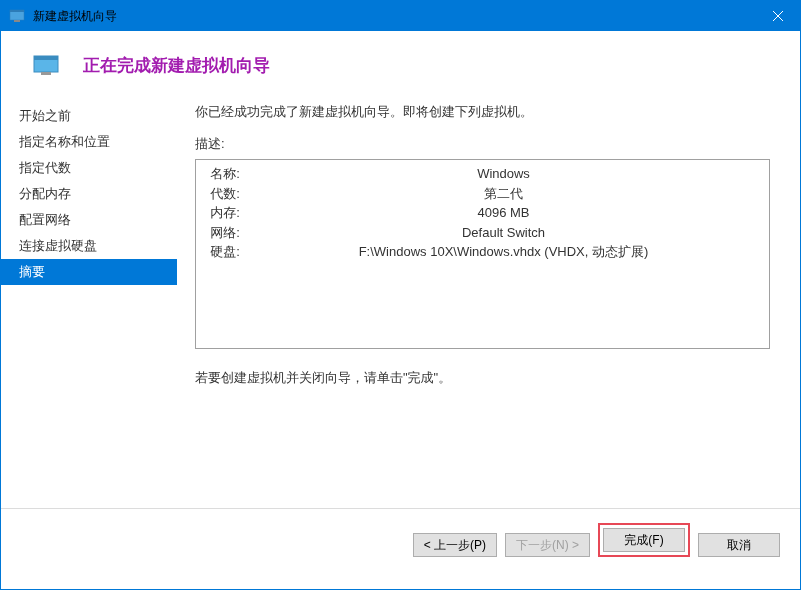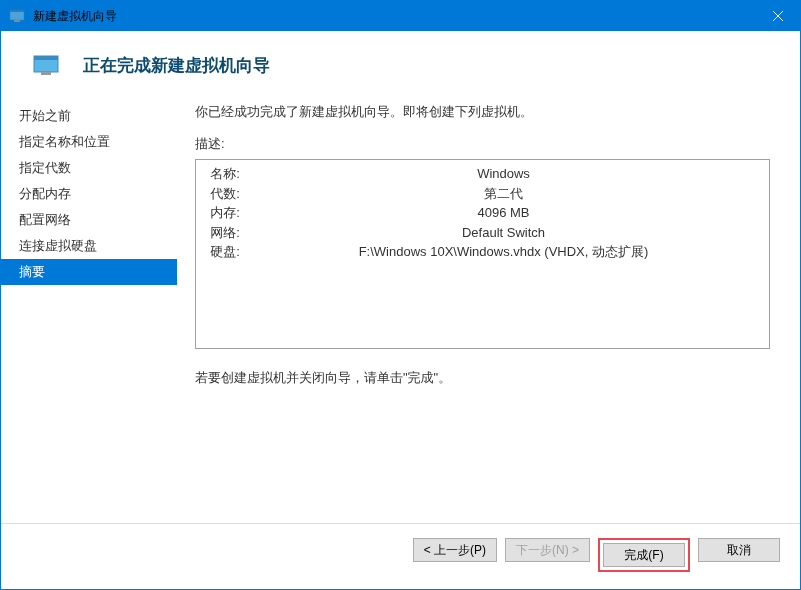--- a/index.html
+++ b/index.html
@@ -65,21 +65,21 @@
     .header-icon {
       width: 32px;
       height: 24px;
       display: inline-flex;
       align-items: center;
       justify-content: center;
     }
     .header-title {
       font-size: 17px;
       font-weight: bold;
-      color: #0c4a6e;
+      color: #a21caf;
       font-family: Liberation Serif, serif;
     }
     .content-area {
       flex: 1;
       display: flex;
       padding: 0;
     }
     .sidebar {
       width: 176px;
       padding-top: 8px;
@@ -131,25 +131,25 @@
     .detail-value {
       flex: 1;
     }
     .instruction-text {
       font-size: 13px;
       color: #333;
       margin-top: 20px;
     }
     .button-bar {
       border-top: 1px solid #dcdcdc;
-      padding: 14px 20px 17px 0;
+      padding: 14px 20px 32px 0;
       display: flex;
       justify-content: flex-end;
       gap: 8px;
-      align-items: flex-start;
+      align-items: flex-end;
     }
     .btn {
       min-width: 82px;
       height: 24px;
       font-size: 12px;
       border: 1px solid #adadad;
       background: #e1e1e1;
       cursor: pointer;
       padding: 0 10px;
     }

